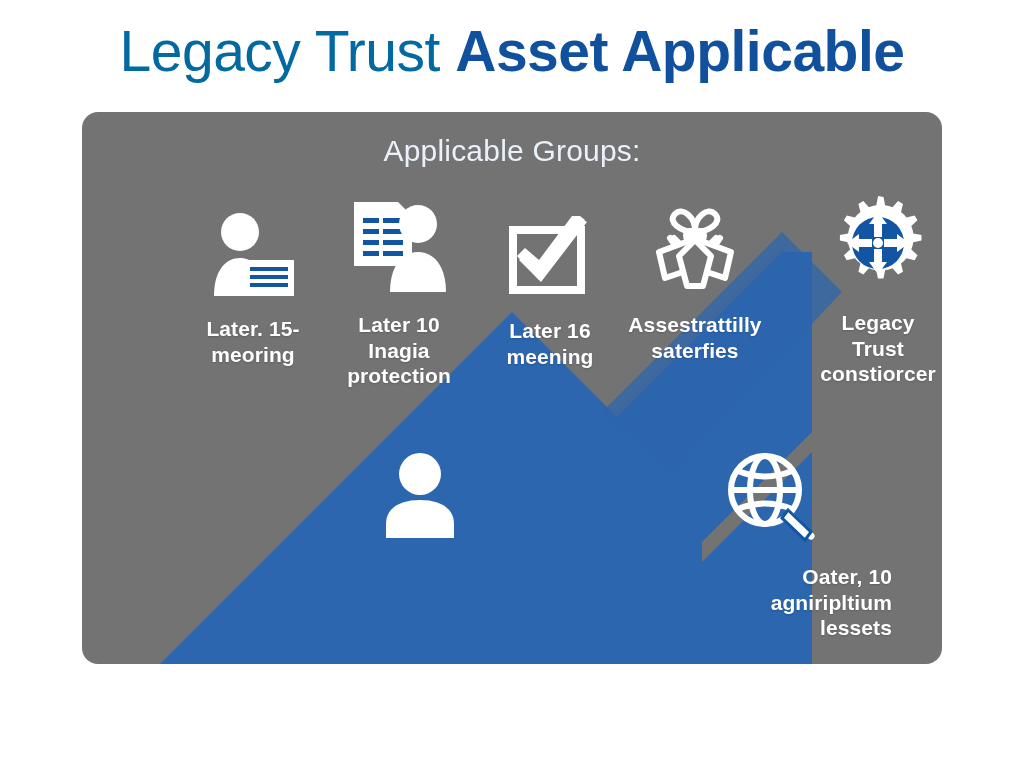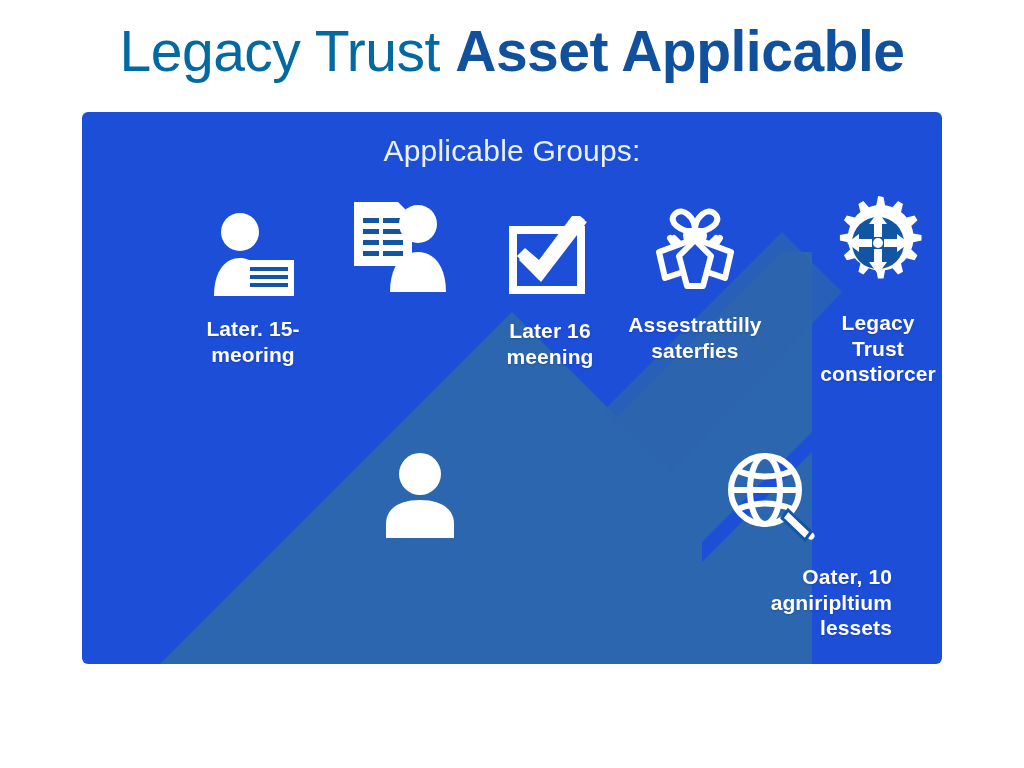--- a/index.html
+++ b/index.html
@@ -37,22 +37,22 @@
     font-weight: 700;
   }
 
   
   .card {
     position: absolute;
     left: 82px;
     top: 112px;
     width: 860px;
     height: 552px;
-    background: #1d4ed8;
-    border-radius: 6px;
+    background: #737373;
+    border-radius: 16px;
     overflow: hidden;
   }
 
   
   .watermark {
     position: absolute;
     left: 0;
     top: 0;
     width: 860px;
     height: 552px;
@@ -153,20 +153,21 @@
         <rect x="13" y="29" width="16" height="5" fill="#1255A3"></rect>
         <rect x="33" y="29" width="20" height="5" fill="#1255A3"></rect>
         <rect x="13" y="40" width="16" height="5" fill="#1255A3"></rect>
         <rect x="33" y="40" width="20" height="5" fill="#1255A3"></rect>
         <rect x="13" y="51" width="16" height="5" fill="#1255A3"></rect>
         <rect x="33" y="51" width="20" height="5" fill="#1255A3"></rect>
         <circle cx="68" cy="24" r="19" fill="#fff"></circle>
         <path d="M40 92 C40 66 52 52 68 52 C84 52 96 66 96 92 Z" fill="#fff"></path>
       </svg>
     </div>
+    <div class="label">Later 10<br>Inagia<br>protection</div>
   </div>
 
   <div class="item i3">
     <div class="icon-wrap">
       <svg width="86" height="82" viewBox="0 0 86 82">
         <path d="M6 14 H74 V74 H6 Z" fill="none" stroke="#fff" stroke-width="8"></path>
         <path d="M12 44 L34 66 L80 6 L70 0 L34 48 L20 36 Z" fill="#fff"></path>
         <path d="M10 40 L32 64 L78 4 L68 -4 L32 44 L18 32 Z" fill="#fff"></path>
       </svg>
     </div>

